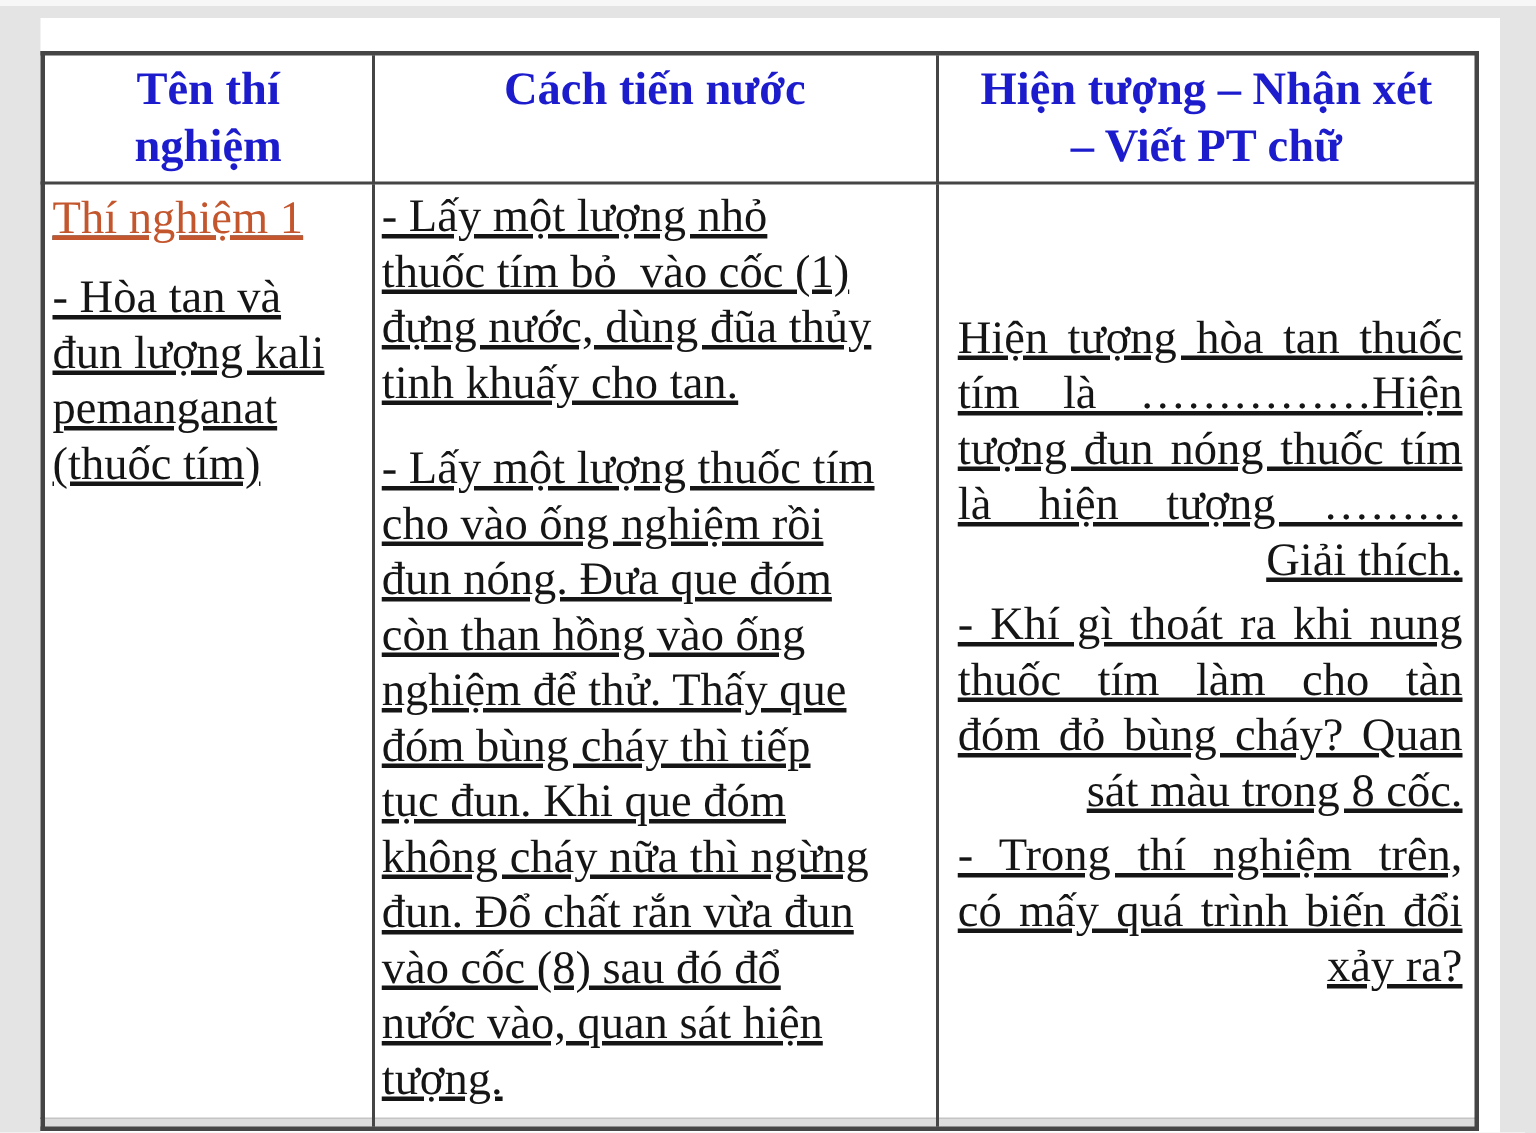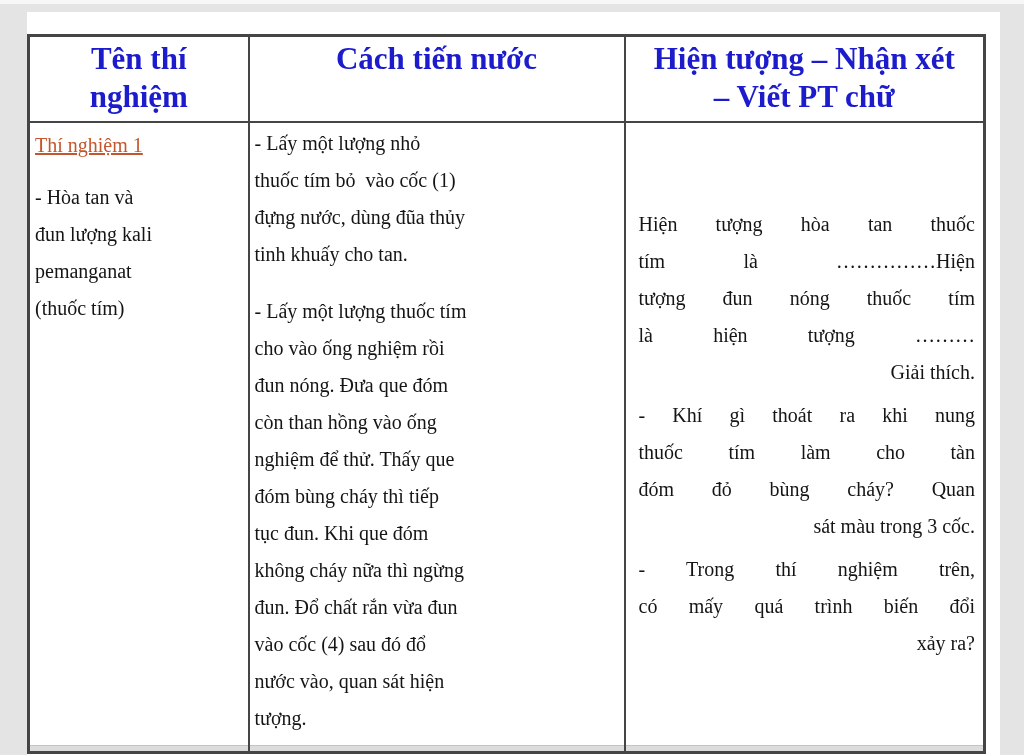--- a/index.html
+++ b/index.html
@@ -42,22 +42,23 @@
     font-weight: bold;
     font-size: 31px;
     line-height: 38px;
     padding: 3px 4px;
     white-space: pre-line;
     color: var(--header-text, #1c1ccd);
   }
   td.cell {
     height: 620px;
     vertical-align: top;
-    font-size: 20px;
+    font-size: 31px;
     line-height: 37px;
+    text-decoration: underline;
   }
   td.exp  { padding: 2px 4px 0 5px; }
   td.proc { padding: 2px 6px 0 5px; margin-top: 48px; }
   td.obs  { vertical-align: middle; padding: 0 8px 0 13px; }
 
   .lines { white-space: pre-line; text-align: left; }
   .exp-title {
     color: var(--experiment-title, #c4562e);
     text-decoration: underline;
     line-height: 40px;
@@ -119,37 +120,37 @@
 tinh khuấy cho tan.</div>
           <div class="lines">- Lấy một lượng thuốc tím
 cho vào ống nghiệm rồi
 đun nóng. Đưa que đóm
 còn than hồng vào ống
 nghiệm để thử. Thấy que
 đóm bùng cháy thì tiếp
 tục đun. Khi que đóm
 không cháy nữa thì ngừng
 đun. Đổ chất rắn vừa đun
-vào cốc (4) sau đó đổ
+vào cốc (8) sau đó đổ
 nước vào, quan sát hiện
 tượng.</div>
         </td>
         <td class="cell obs">
           <div class="obs-p">
             <div class="jlines">Hiện tượng hòa tan thuốc
 tím là ……………Hiện
 tượng đun nóng thuốc tím
 là hiện tượng ………</div>
             <div class="lastline">Giải thích.</div>
           </div>
           <div class="obs-p">
             <div class="jlines">- Khí gì thoát ra khi nung
 thuốc tím làm cho tàn
 đóm đỏ bùng cháy? Quan</div>
-            <div class="lastline">sát màu trong 3 cốc.</div>
+            <div class="lastline">sát màu trong 8 cốc.</div>
           </div>
           <div class="obs-p">
             <div class="jlines">- Trong thí nghiệm trên,
 có mấy quá trình biến đổi</div>
             <div class="lastline">xảy ra?</div>
           </div>
         </td>
       </tr>
       <tr class="strip-row">
         <td></td>

